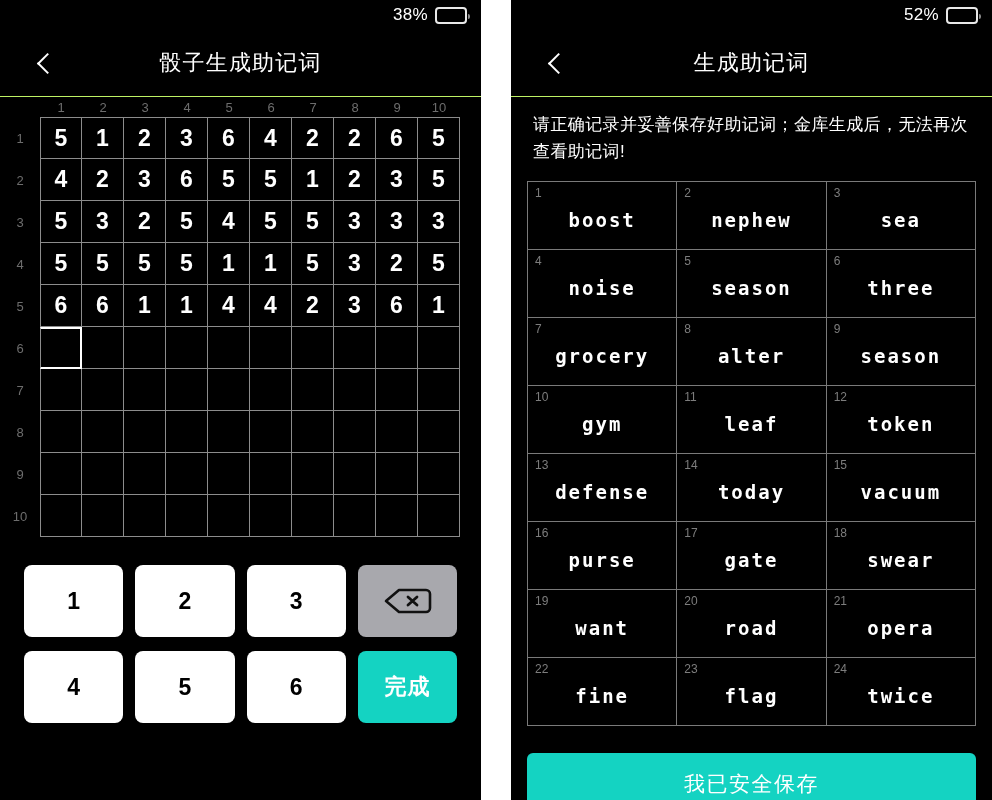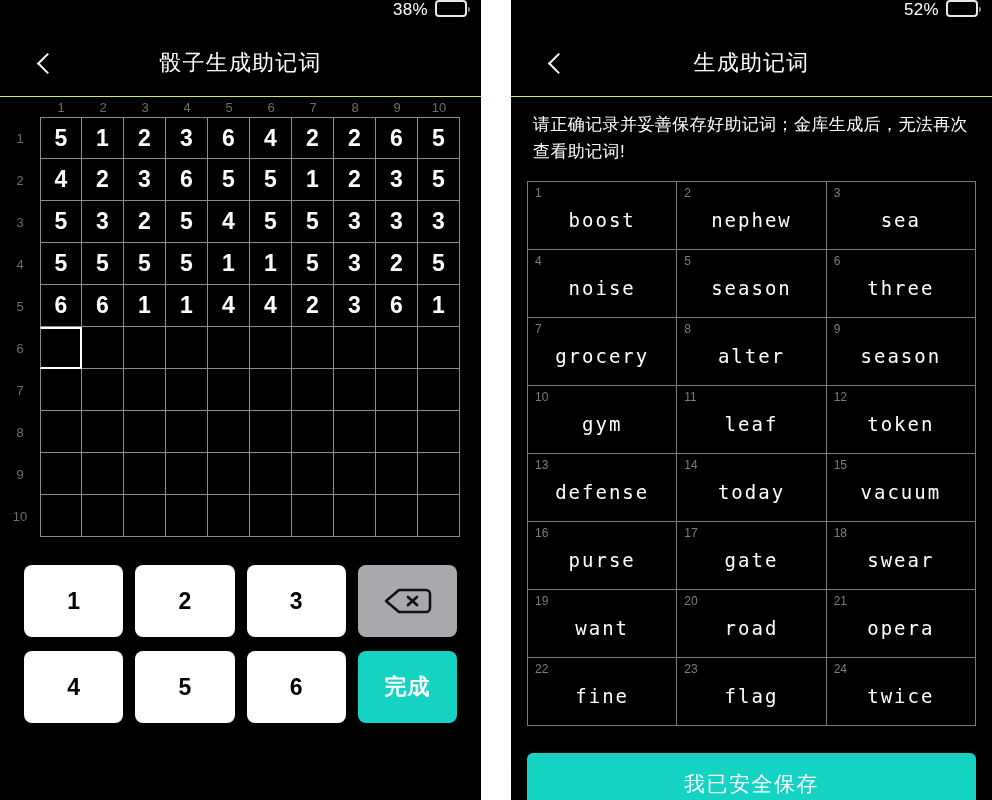--- a/index.html
+++ b/index.html
@@ -26,20 +26,21 @@
     overflow: hidden;
   }
   .panel-left { width: 481px; }
   .panel-gap  { width: 30px; background: #ffffff; }
   .panel-right { width: 481px; }
 
   
   .statusbar {
     height: 30px;
     display: flex;
+    align-items: center;
     justify-content: flex-end;
     padding-right: 14px;
     box-sizing: border-box;
   }
   .battery-pct {
     color: #ffffff;
     font-size: 17px;
     letter-spacing: 0.3px;
     margin-right: 7px;
   }
@@ -208,20 +209,21 @@
     left: 7px;
     color: #7d7d7d;
     font-size: 12px;
   }
   .word-txt {
     color: #ffffff;
     font-size: 19px;
     letter-spacing: 2px;
     font-family: "DejaVu Sans Mono", "Liberation Mono", monospace;
     margin-top: 8px;
+    font-weight: bold;
   }
   .save-btn {
     margin: 27px 16px 0 16px;
     height: 62px;
     border-radius: 6px;
     background: #14d3c2;
     color: #ffffff;
     font-size: 21px;
     letter-spacing: 1.5px;
     display: flex;

